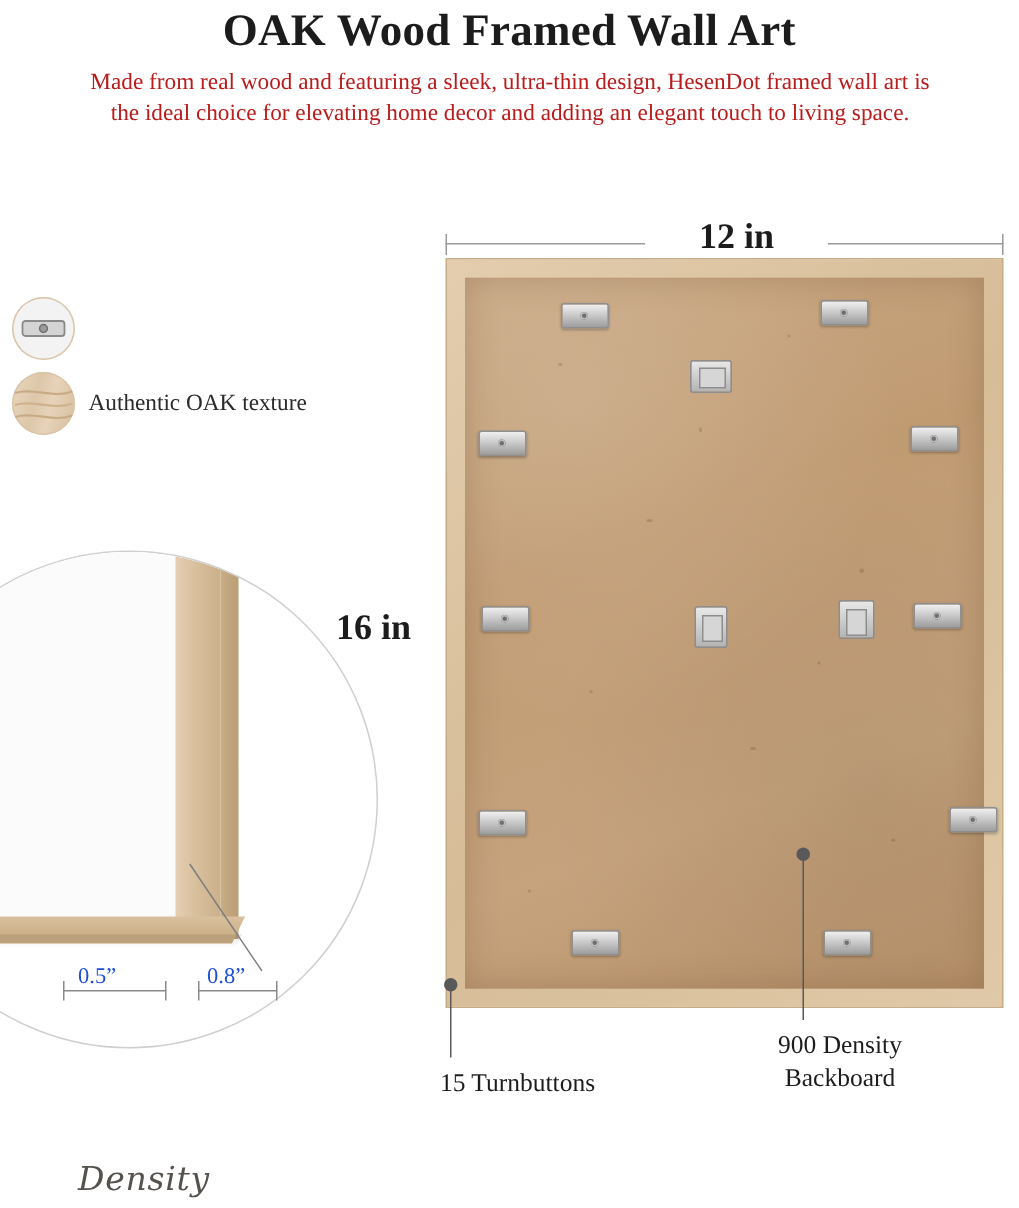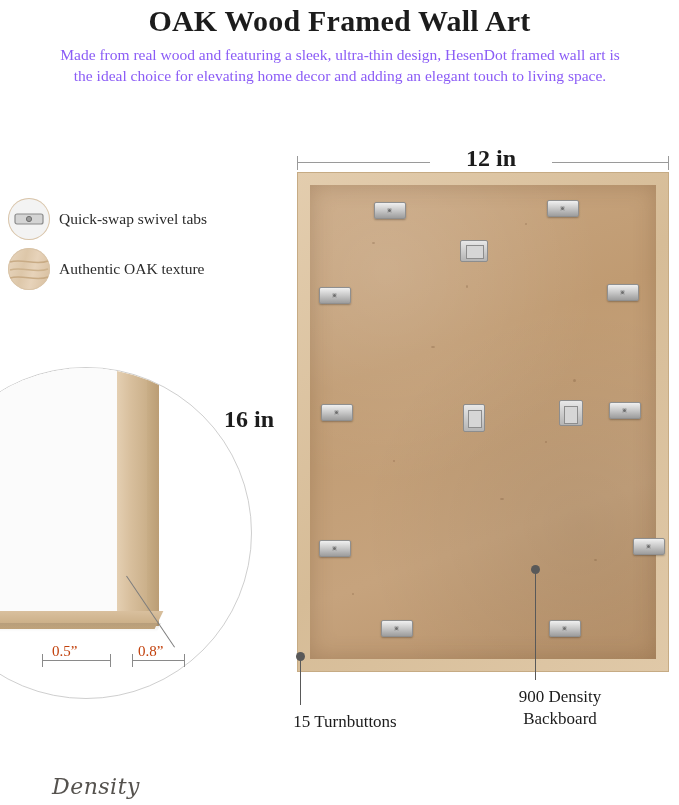--- a/index.html
+++ b/index.html
@@ -34,21 +34,21 @@
     color: #1c1c1c;
   }
   .subtitle {
     position: absolute;
     top: 44px;
     left: 60px;
     width: 560px;
     text-align: center;
     font-size: 15.5px;
     line-height: 21px;
-    color: #8b5cf6;
+    color: #b91c1c;
   }
 
   
   .features {
     position: absolute;
     left: 8px;
     top: 196px;
     width: 262px;
   }
   .feature-row {
@@ -160,21 +160,21 @@
     width: 200px;
     height: 48px;
   }
   .dim-line {
     position: absolute;
     background: #8a8a8a;
   }
   .dim-label {
     position: absolute;
     font-size: 15px;
-    color: #c2410c;
+    color: #1d4ed8;
   }
 
   
   .leader {
     position: absolute;
     background: #7d7d7d;
   }
 
   
   .board-wrap {
@@ -347,21 +347,20 @@
 
     <div class="feature-row">
       <div class="feature-badge badge-white">
         <div class="badge-inner">
           <svg width="30" height="16" viewBox="0 0 30 16">
             <rect x="1" y="3" width="28" height="10" rx="2" fill="#d4d4d4" stroke="#8a8a8a" stroke-width="1.2"></rect>
             <circle cx="15" cy="8" r="2.6" fill="#9a9a9a" stroke="#6f6f6f" stroke-width="1"></circle>
           </svg>
         </div>
       </div>
-      <div class="feature-text">Quick-swap swivel tabs</div>
     </div>
 
     <div class="feature-row">
       <div class="feature-badge badge-wood">
         <div class="badge-inner">
           <svg width="42" height="42" viewBox="0 0 42 42">
             <path d="M2 14 C14 10, 28 18, 40 13" stroke="#c8ab85" stroke-width="1.4" fill="none"></path>
             <path d="M2 22 C14 18, 28 26, 40 21" stroke="#cdb28d" stroke-width="1.4" fill="none"></path>
             <path d="M2 30 C14 26, 28 34, 40 29" stroke="#c8ab85" stroke-width="1.4" fill="none"></path>
           </svg>

